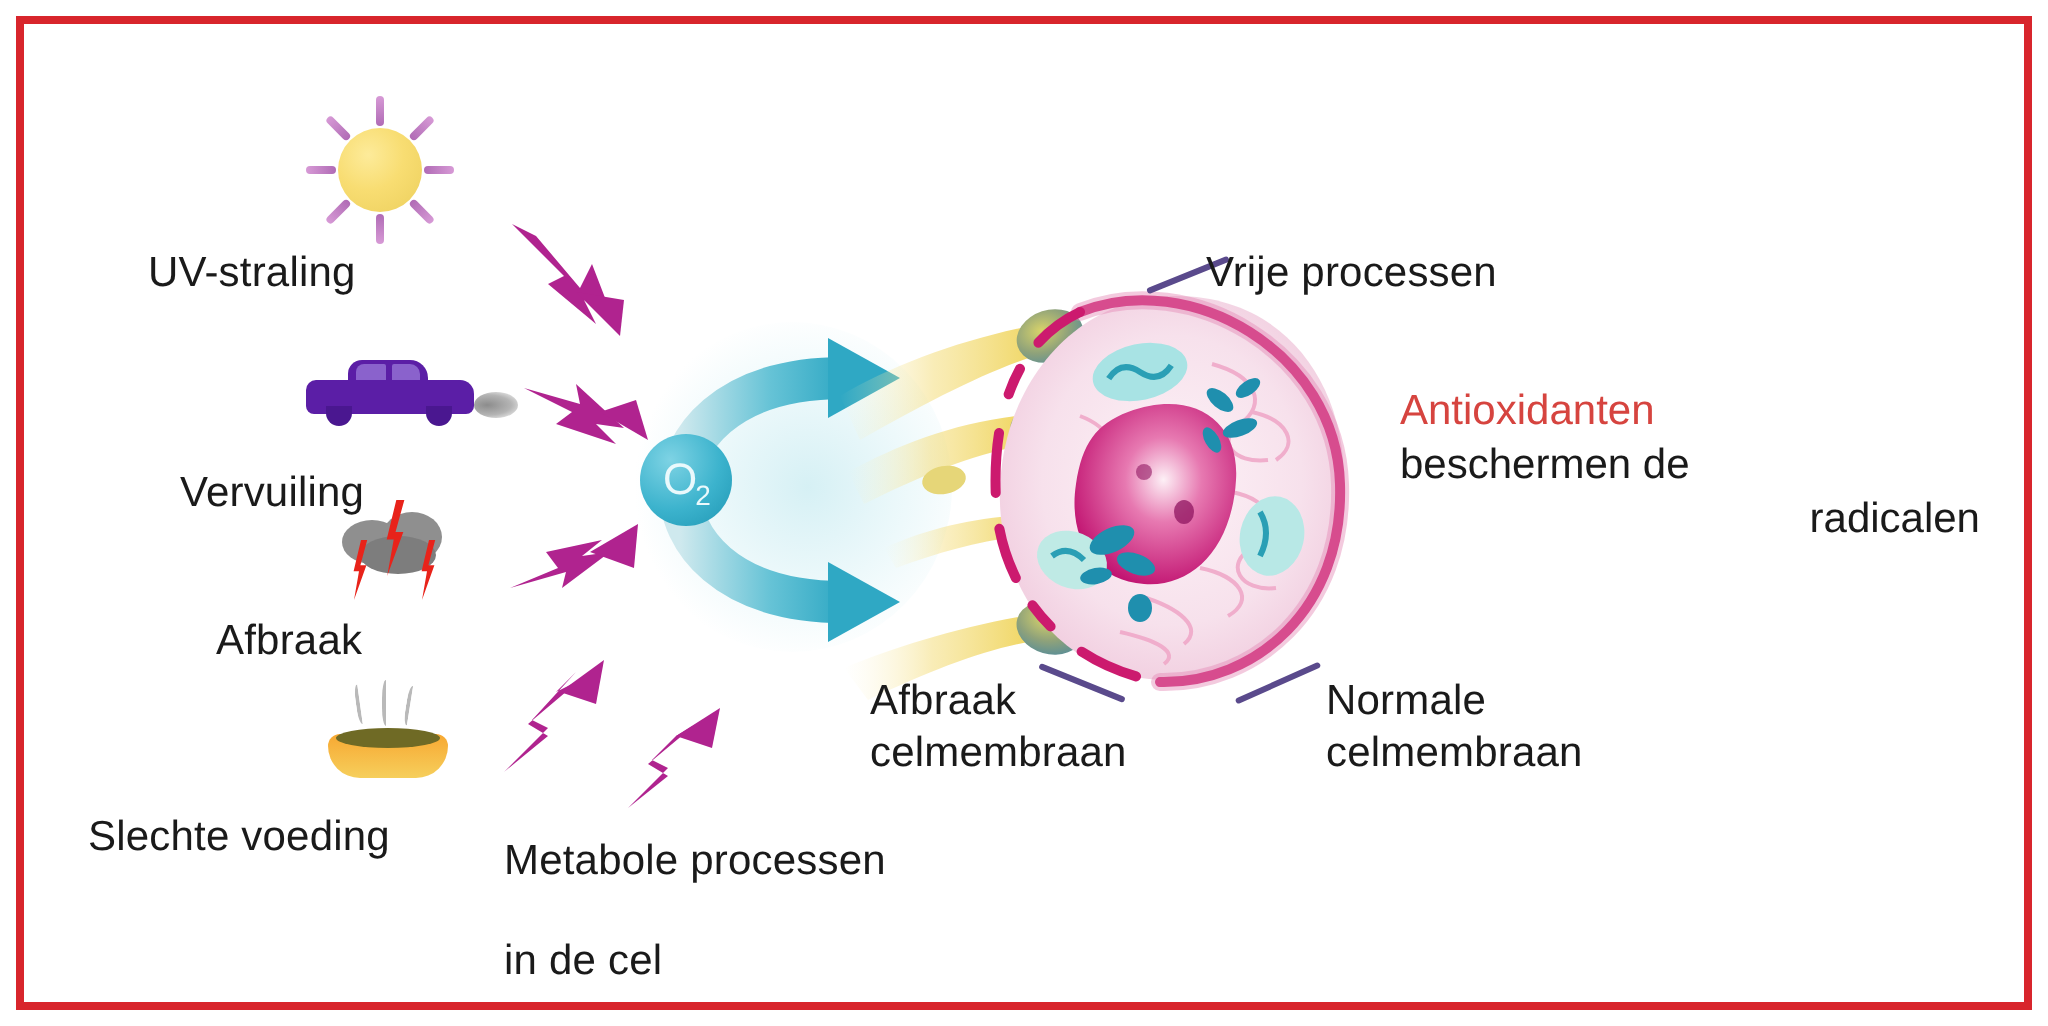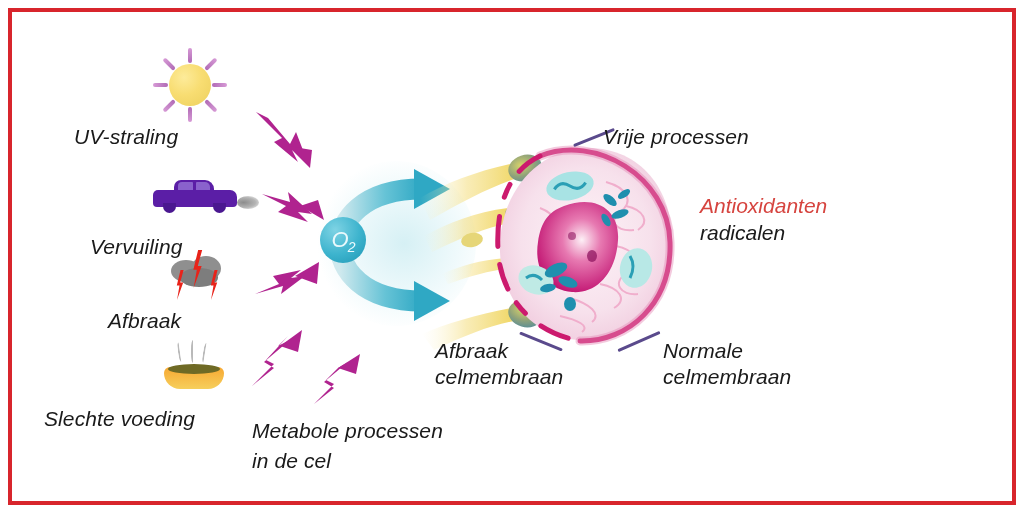--- a/index.html
+++ b/index.html
@@ -10,21 +10,20 @@
   }
   body {
     font-family: "Liberation Sans", sans-serif;
   }
   #canvas {
     position: relative;
     width: 1024px;
     height: 513px;
     background: #ffffff;
     overflow: hidden;
-    font-style: italic;
   }
   .frame {
     position: absolute;
     left: 8px;
     top: 8px;
     width: 1008px;
     height: 497px;
     border: 4px solid #d8252c;
     box-sizing: border-box;
     pointer-events: none;
@@ -230,21 +229,21 @@
   <div class="icon" id="food-icon">
     <div class="steam" id="steam-1"></div>
     <div class="steam" id="steam-2"></div>
     <div class="steam" id="steam-3"></div>
     <div id="bowl"></div>
     <div id="bowl-food"></div>
   </div>
   <div class="lbl" style="left:252px; top:418px;">Metabole processen</div>
 
   <div class="lbl" style="left:44px; top:406px;">Slechte voeding</div>
-  <div class="lbl" style="left:252px; top:448px;">in de cel</div>
+  <div class="lbl" style="left:252px; top:468px;">in de cel</div>
 
   <div class="zig" style="left:252px; top:106px;">
     <svg width="80" height="70" viewBox="0 0 80 70">
       <path d="M4 6 L30 32 L22 36 L46 56 L40 44 L54 52 L44 26 L38 38 L16 12 Z" fill="#b0238f"></path>
       <path d="M36 40 L58 62 L60 44 Z" fill="#b0238f"></path>
     </svg>
   </div>
 
   <div class="zig" style="left:260px; top:184px;">
     <svg width="78" height="48" viewBox="0 0 78 48">
@@ -381,16 +380,17 @@
   <div class="lbl" style="left:603px; top:124px;">Vrije processen</div>
 
   <div class="lbl" style="left:435px; top:338px;">Afbraak</div>
   <div class="lbl" style="left:435px; top:364px;">celmembraan</div>
 
   <div class="lbl" style="left:663px; top:338px;">Normale</div>
   <div class="lbl" style="left:663px; top:364px;">celmembraan</div>
 
   <div id="ax-block">
     <span id="ax-head">Antioxidanten</span>
-    <span id="ax-body3" style="display:block;">radicalen</span>
+    <span id="ax-body">beschermen de</span>
+    <span id="ax-body3" style="display:block;text-align:right;">radicalen</span>
   </div>
 
 </div>
 
 </body></html>

